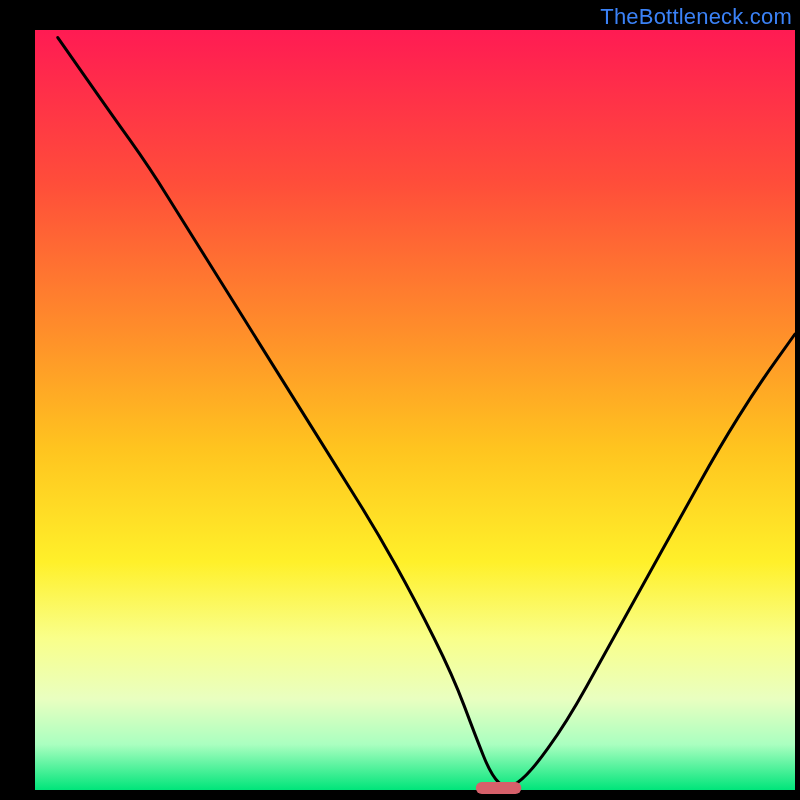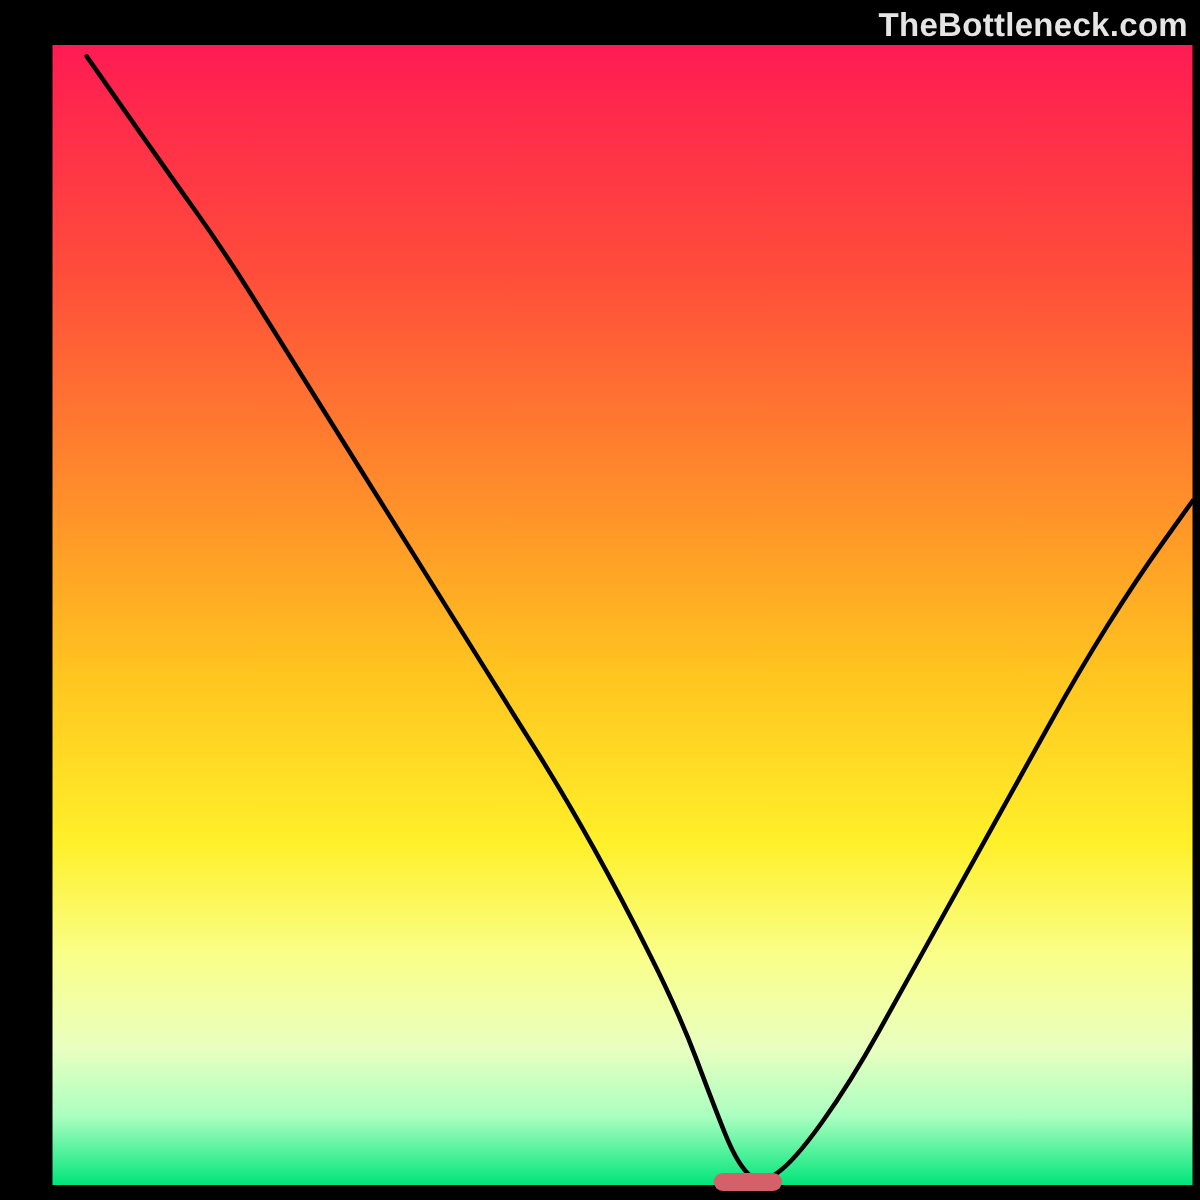--- a/index.html
+++ b/index.html
@@ -15,24 +15,24 @@
     width: 800px;
     height: 800px;
   }
   svg {
     display: block;
   }
   .watermark {
     position: absolute;
     top: 4px;
     right: 8px;
-    color: #e5e5e5;
+    color: #3b82f6;
     font-family: Arial, Helvetica, sans-serif;
     font-size: 22px;
-    font-weight: 700;
+    font-weight: 400;
     letter-spacing: 0.2px;
   }
 </style>
 </head>
 <body>
 
 <div class="wrap">
   <svg id="chart-svg" width="800" height="800" viewBox="0 0 800 800">
     <defs>
       <linearGradient id="bg-grad" x1="0" y1="0" x2="0" y2="1">

